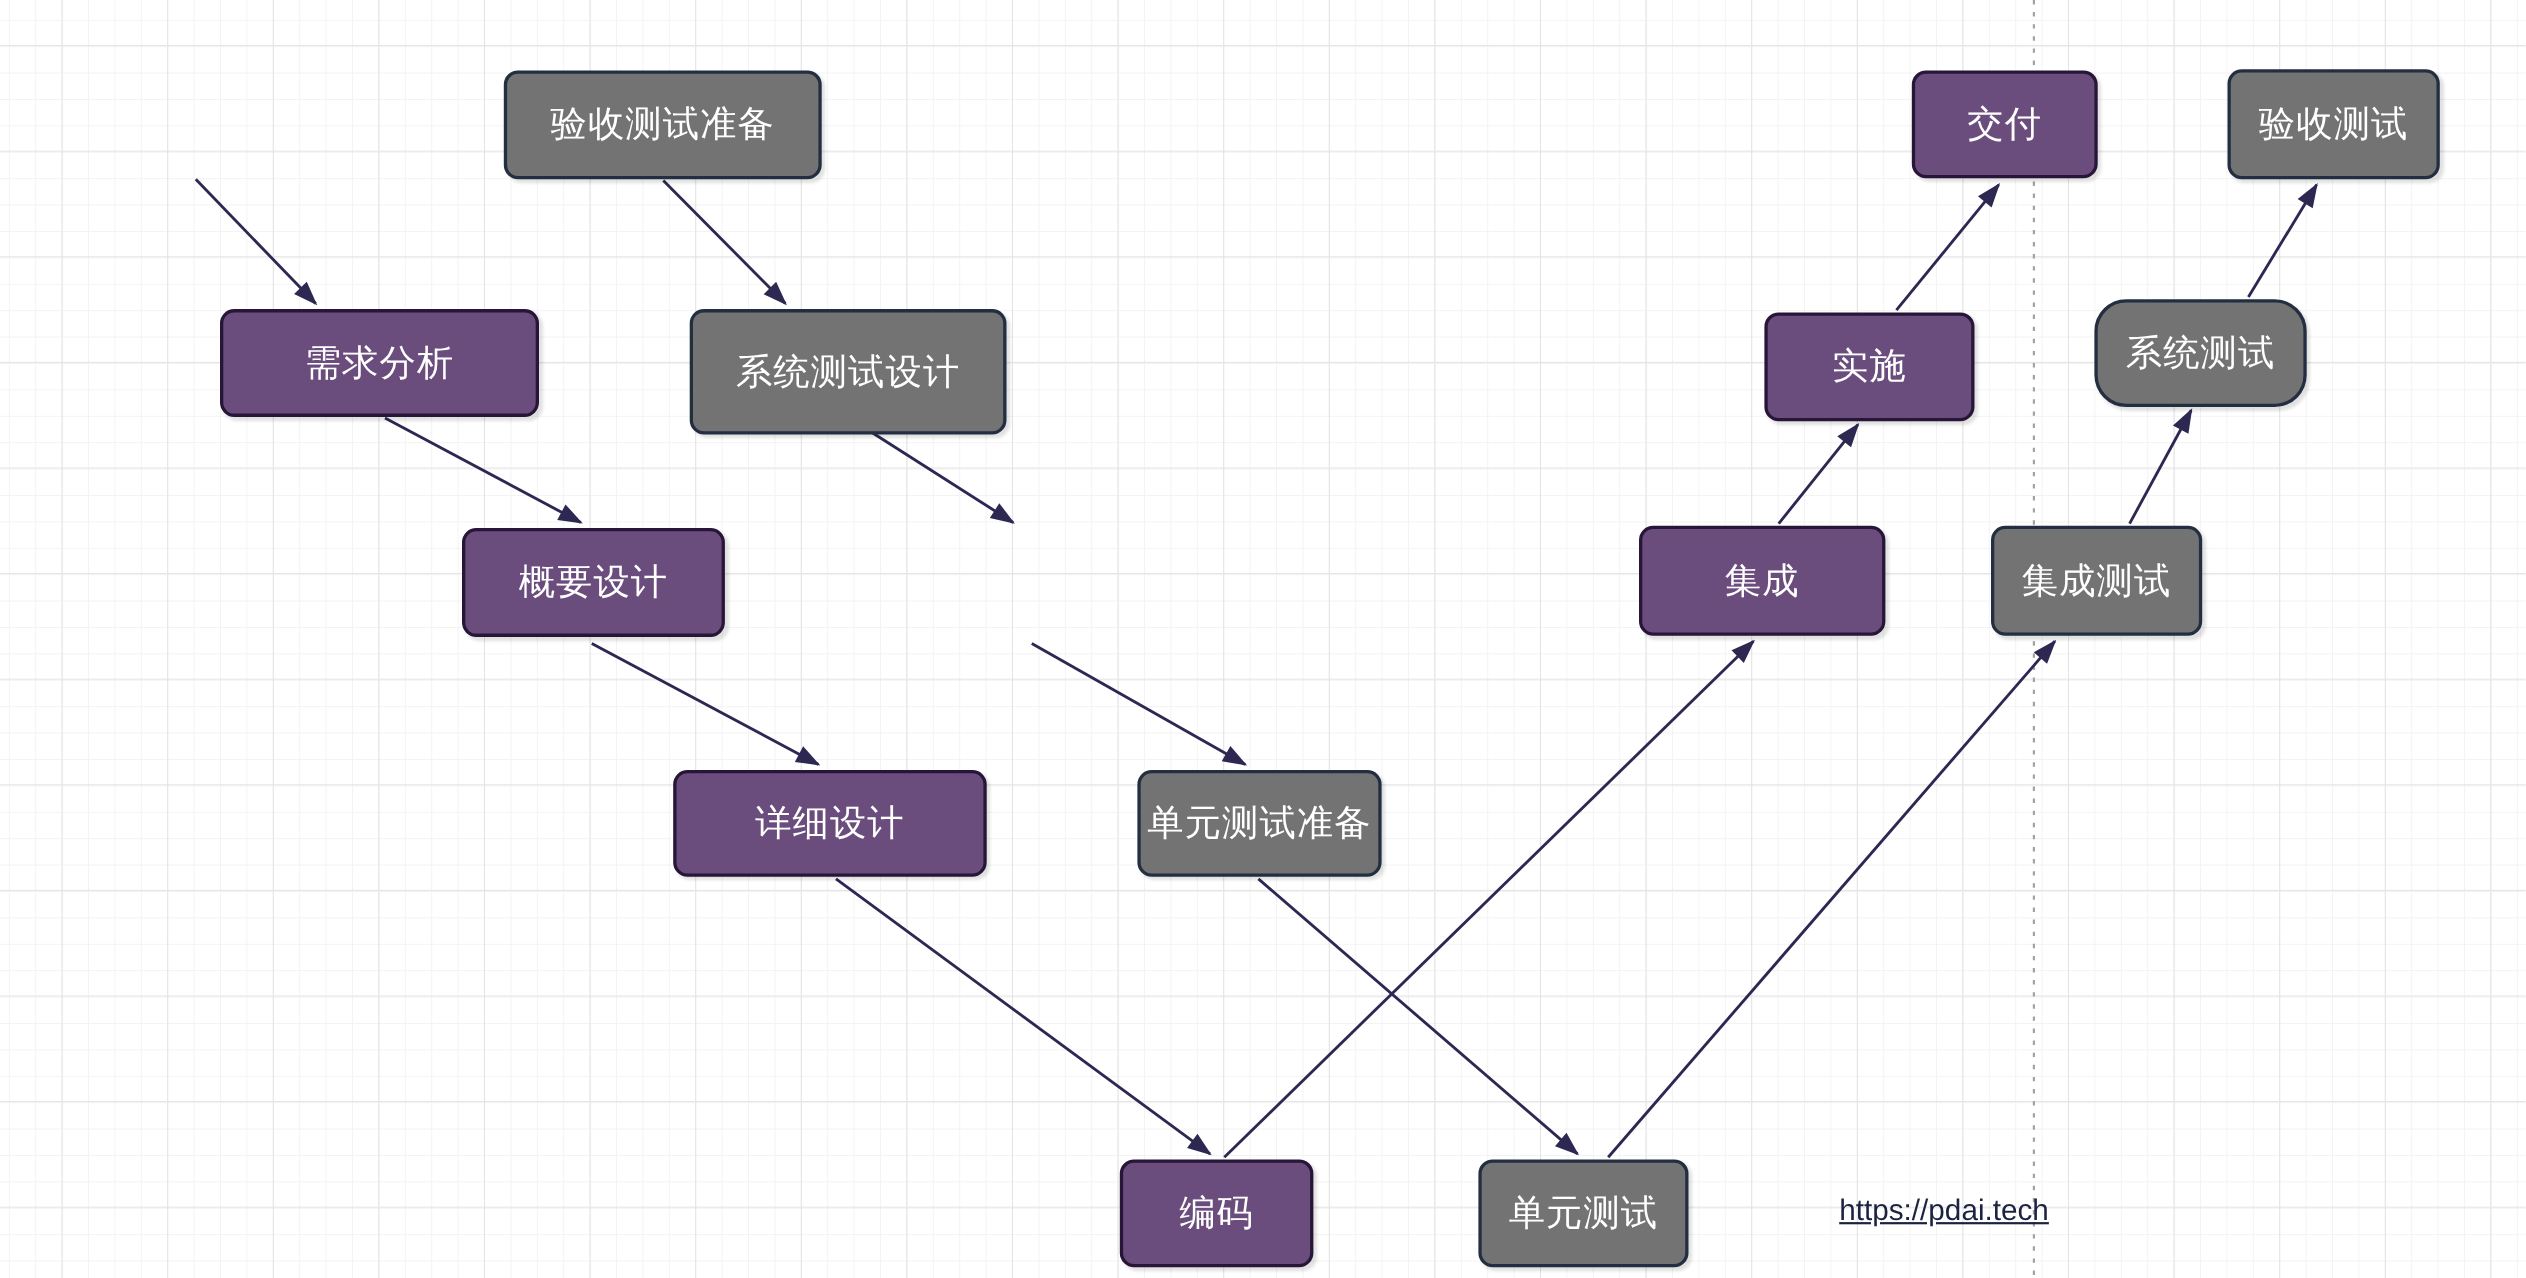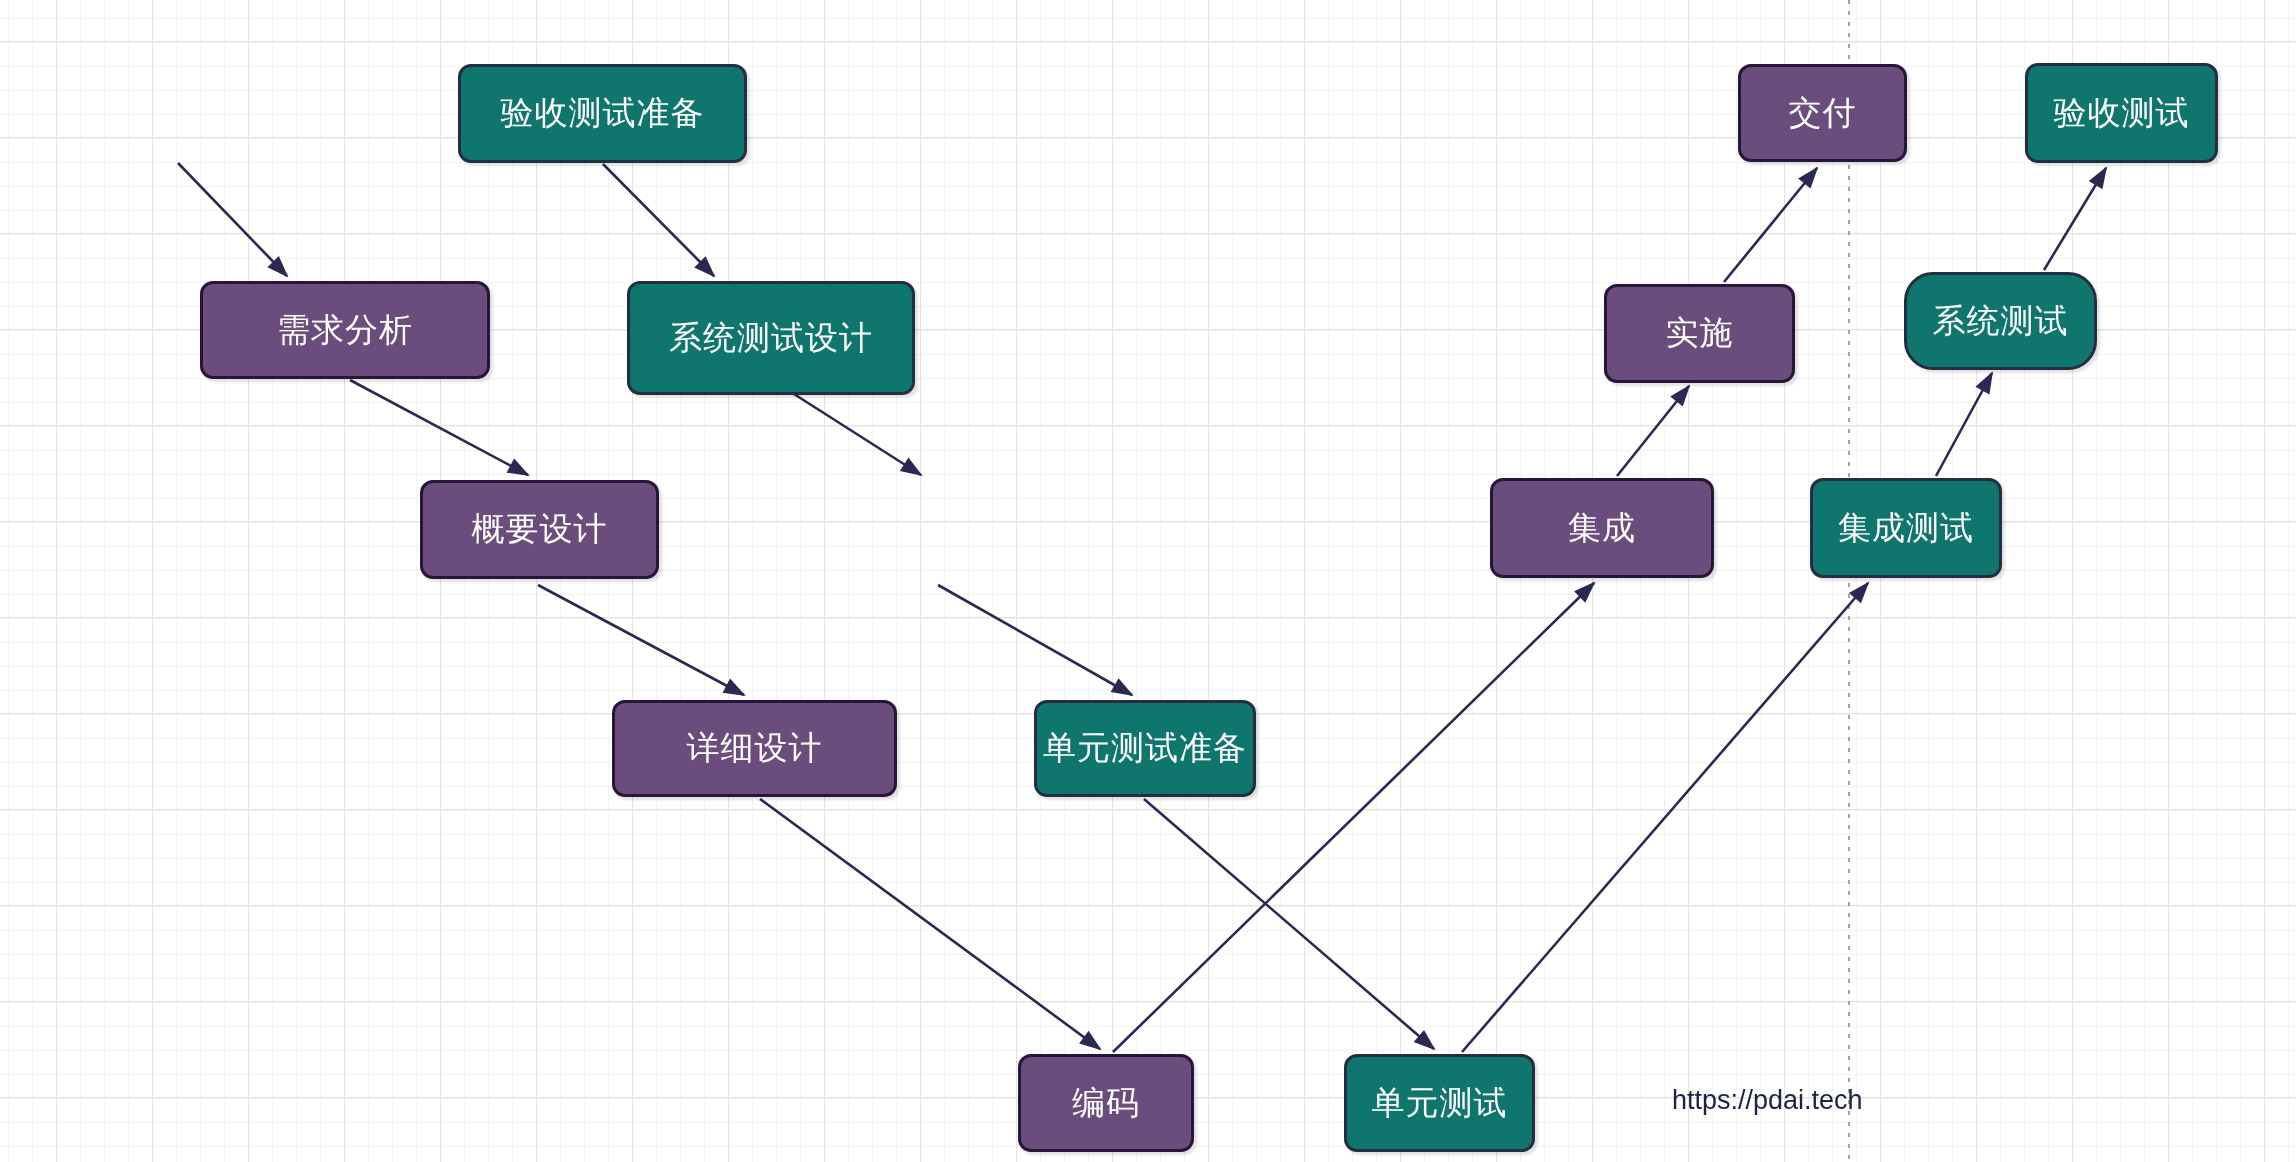--- a/index.html
+++ b/index.html
@@ -17,21 +17,21 @@
   }
   #edge-layer{position:absolute;left:0;top:0;z-index:1;}
   #node-layer{position:absolute;left:0;top:0;width:100%;height:100%;z-index:2;}
   .node{
     position:absolute;display:flex;align-items:center;justify-content:center;
     border:3px solid #271638;border-radius:13px;color:#ffffff;
     font-size:33px;letter-spacing:1px;box-sizing:border-box;
     box-shadow:3px 3px 3px rgba(0,0,0,0.12);cursor:default;white-space:nowrap;
   }
   .node.purple{background:#6a4d7c;border-color:#271638;}
-  .node.teal{background:#0f766e;border-color:#232f40;}
+  .node.teal{background:#737373;border-color:#232f40;}
   .watermark{
     position:absolute;z-index:3;color:#1c2340;font-size:27px;
     font-family:"Liberation Sans","DejaVu Sans",sans-serif;
   }
 </style>
 </head>
 <body>
 
 <svg id="edge-layer" width="2296" height="1162" viewBox="0 0 2296 1162">
   <defs>
@@ -68,13 +68,13 @@
     <div class="node teal" style="left: 1904px; top: 272px; width: 193px; height: 98px; border-radius: 29px;">系统测试</div>
     <div class="node purple" style="left: 420px; top: 480px; width: 239px; height: 99px;">概要设计</div>
     <div class="node purple" style="left: 1490px; top: 478px; width: 224px; height: 100px;">集成</div>
     <div class="node teal" style="left: 1810px; top: 478px; width: 192px; height: 100px;">集成测试</div>
     <div class="node purple" style="left: 612px; top: 700px; width: 285px; height: 97px;">详细设计</div>
     <div class="node teal" style="left: 1034px; top: 700px; width: 222px; height: 97px;">单元测试准备</div>
     <div class="node purple" style="left: 1018px; top: 1054px; width: 176px; height: 98px;">编码</div>
     <div class="node teal" style="left: 1344px; top: 1054px; width: 191px; height: 98px;">单元测试</div>
   </div>
 
-<div class="watermark" style="left: 1672px; top: 1085px;">https://pdai.tech</div>
+<div class="watermark" style="left: 1672px; top: 1085px; text-decoration: underline;">https://pdai.tech</div>
 
 </body></html>

